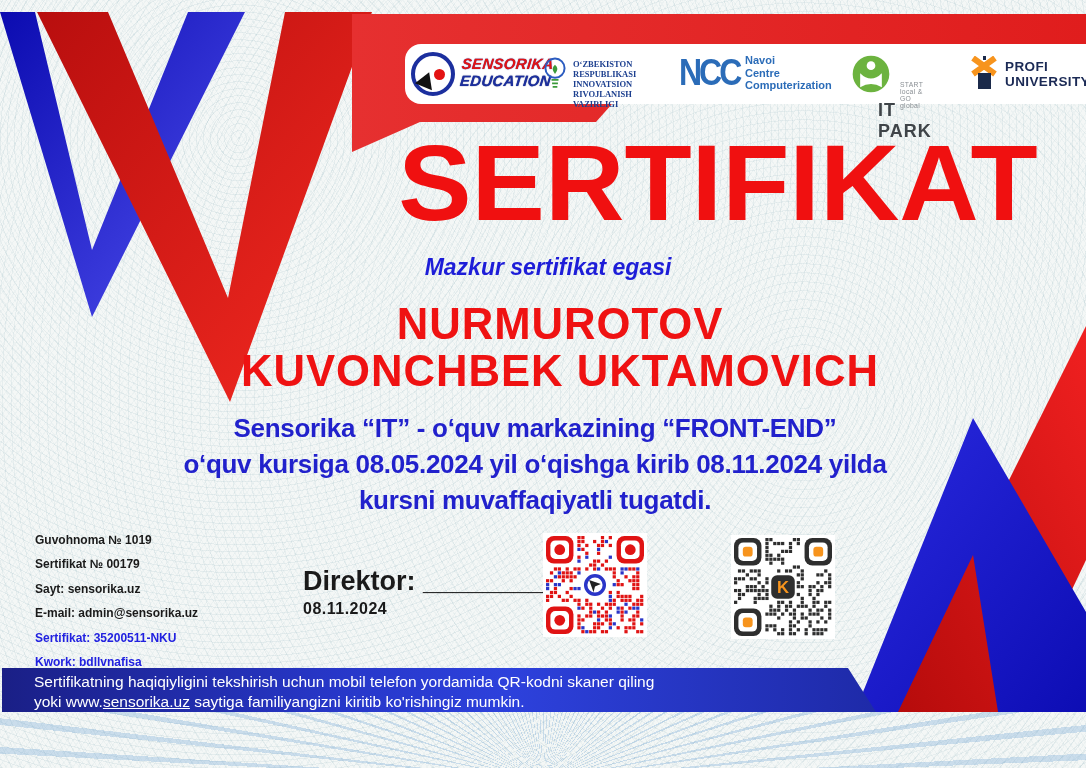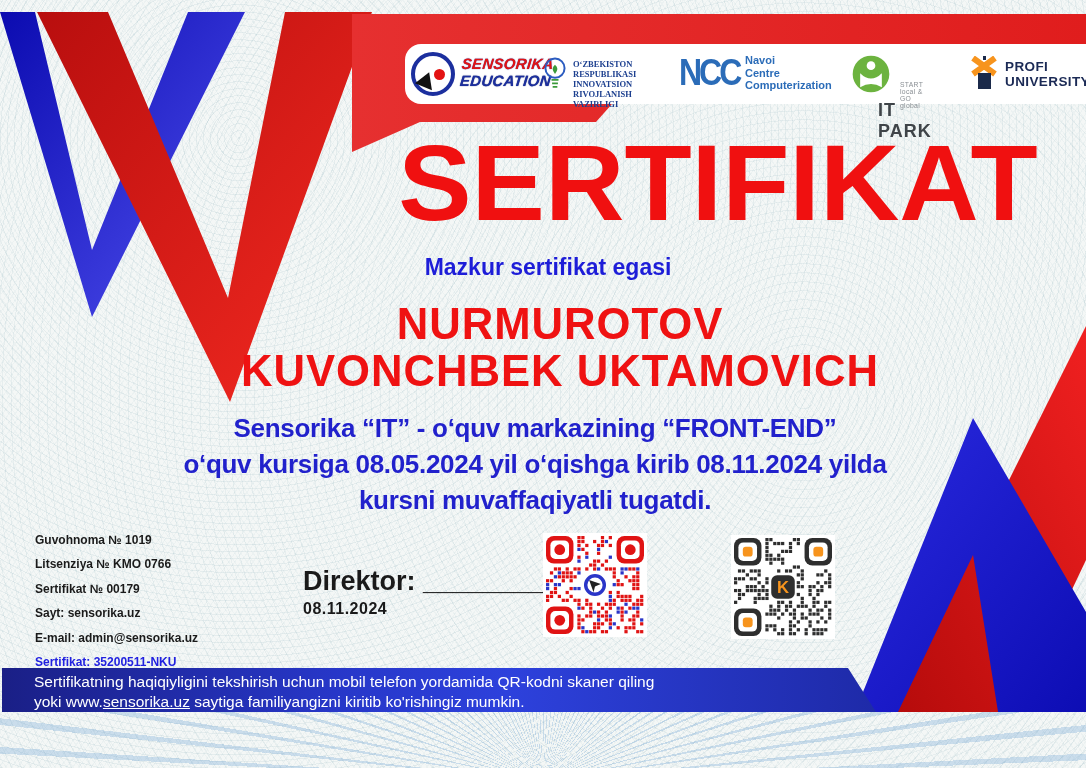--- a/index.html
+++ b/index.html
@@ -29,21 +29,21 @@
   .ncc-abbr{position:absolute;left:274px;top:10px;font-size:32px;font-weight:900;color:#2b6cb8;letter-spacing:-3px;transform:scaleY(1.15);}
   .ncc-txt{position:absolute;left:340px;top:10px;font-size:11px;line-height:12.5px;font-weight:bold;color:#2b6cb8;}
   .itp-circle{position:absolute;left:446px;top:10px;width:40px;height:40px;}
   .itp-title{position:absolute;left:473px;top:16px;font-size:18px;font-weight:600;color:#3f4448;letter-spacing:1px;margin-top:40px;}
   .itp-tag{position:absolute;left:495px;top:37px;font-size:6.8px;color:#8a8f94;letter-spacing:.3px;}
   .profi-logo{position:absolute;left:566px;top:12px;}
   .profi-txt{position:absolute;left:600px;top:16px;font-size:13.5px;line-height:14.5px;font-weight:800;color:#1b2a55;letter-spacing:.4px;}
   
   .title{position:absolute;left:350px;top:128px;width:736px;text-align:center;
     font-size:110px;font-weight:bold;color:#f01010;letter-spacing:0;line-height:110px;transform:scaleY(.98);}
-  .subtitle{position:absolute;left:298px;top:254px;width:500px;text-align:center;font-size:23px;font-weight:bold;color:#1d1dd8;}
+  .subtitle{position:absolute;left:298px;top:254px;width:500px;text-align:center;font-size:23px;font-weight:bold;color:#1d1dd8;font-style:italic;}
   .names{position:absolute;left:160px;top:300px;width:800px;text-align:center;
     font-size:45px;line-height:47px;font-weight:800;color:#ef1212;letter-spacing:1px;transform:scaleX(.97);}
   .body-par{position:absolute;left:80px;top:410px;width:910px;text-align:center;
     font-size:26px;line-height:36px;font-weight:bold;color:#2121cc;letter-spacing:-.3px;}
   
   .details{position:absolute;left:35px;top:528px;font-size:12px;line-height:24.4px;font-weight:bold;color:#1a1a1a;}
   .details .blue{color:#2121e0;}
   .sig{position:absolute;left:303px;top:566px;font-weight:bold;color:#1a1a1a;}
   .sig .lbl{font-size:27px;}
   .sig .date{font-size:16px;margin-top:3px;letter-spacing:.5px;}
@@ -152,21 +152,20 @@
     <div>KUVONCHBEK UKTAMOVICH</div>
   </div>
   <div class="body-par">
     <div>Sensorika “IT” - o‘quv markazining “FRONT-END”</div>
     <div>o‘quv kursiga 08.05.2024 yil o‘qishga kirib 08.11.2024 yilda</div>
     <div>kursni muvaffaqiyatli tugatdi.</div>
   </div>
 
   <div class="details">
     <div>Guvohnoma № 1019</div>
-    <div>Litsenziya № KMO 0766</div>
     <div>Sertifikat № 00179</div>
     <div>Sayt: sensorika.uz</div>
     <div>E-mail: admin@sensorika.uz</div>
     <div class="blue">Sertifikat: 35200511-NKU</div>
     <div class="blue">Kwork: bdllvnafisa</div>
   </div>
 
   <div class="sig">
     <div class="lbl"><span>Direktor:</span>
       <span>____________</span></div>

